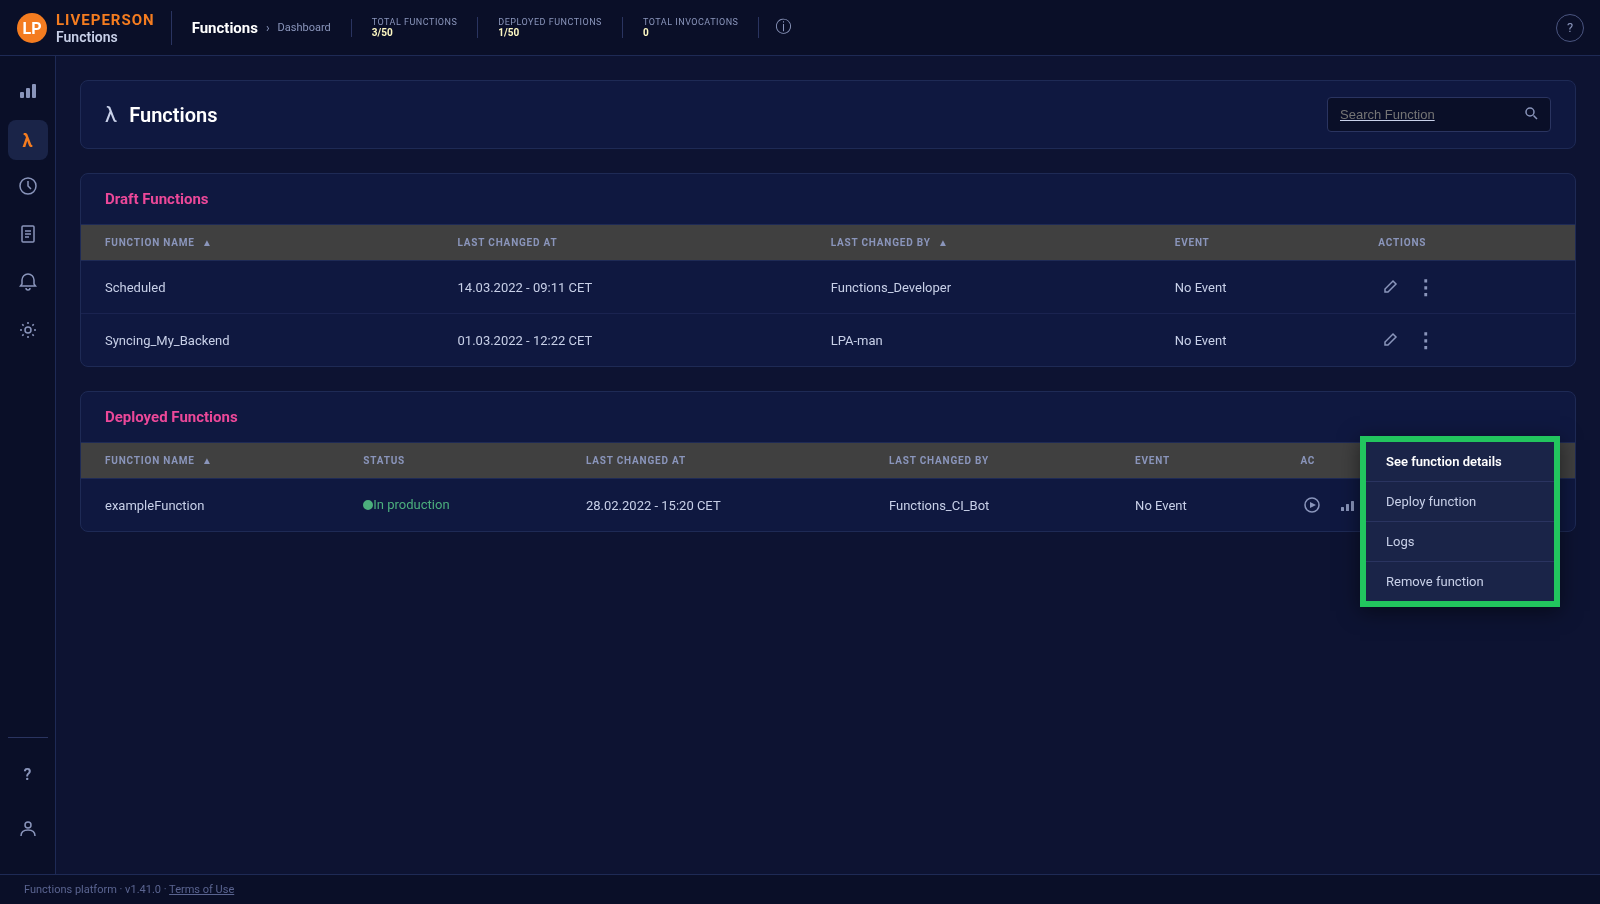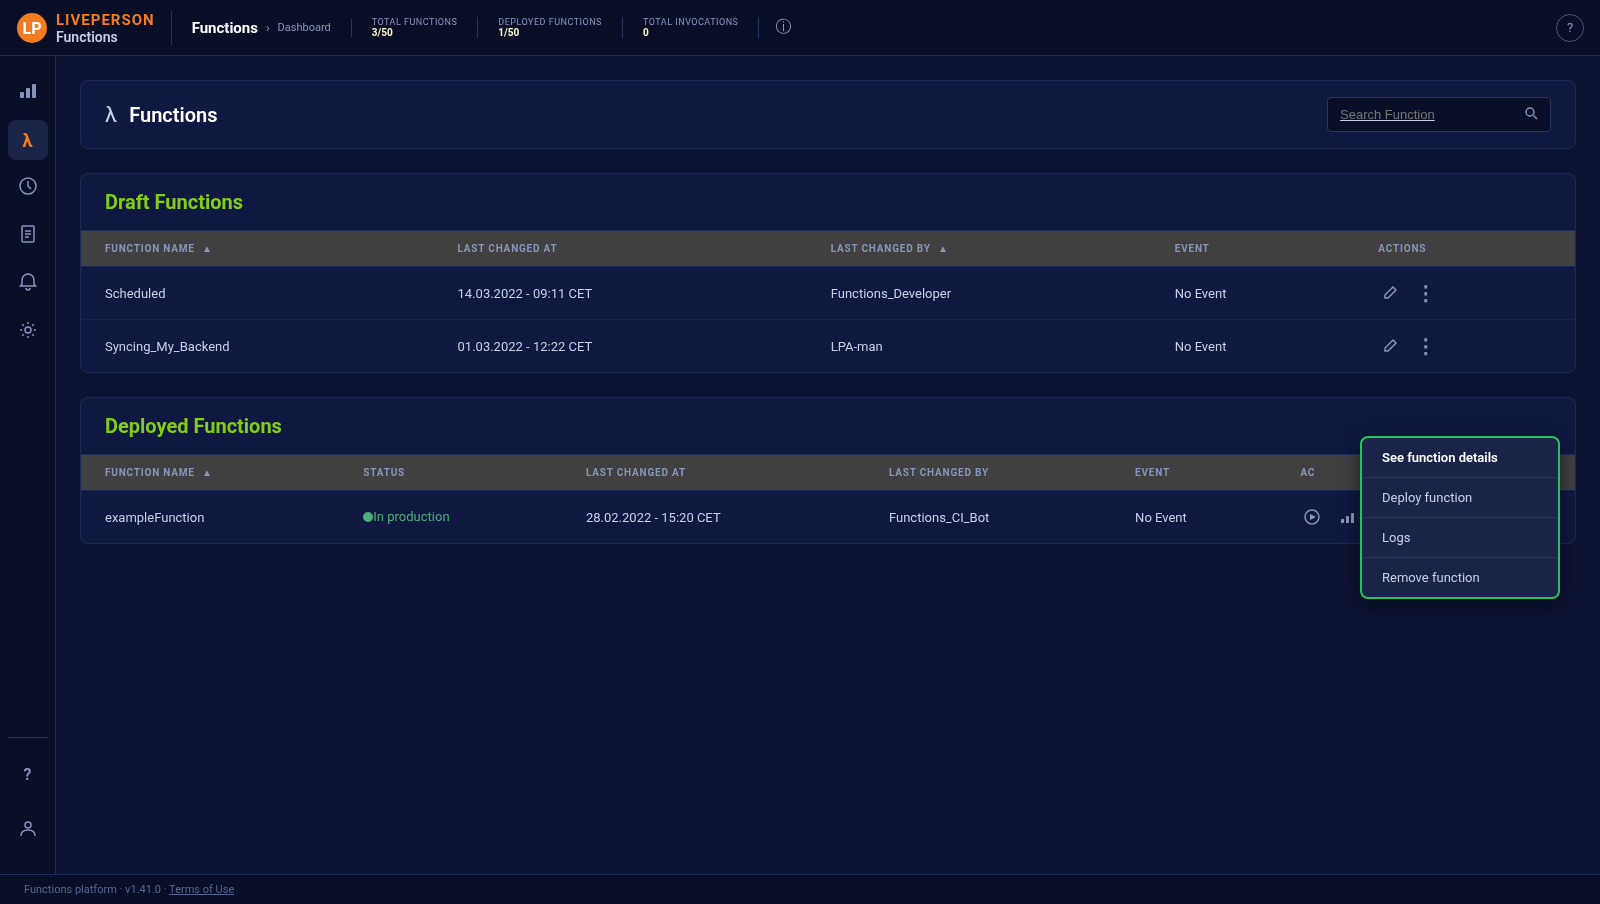--- a/index.html
+++ b/index.html
@@ -223,23 +223,23 @@
     .section {
       background: #0f1840;
       border-radius: 8px;
       border: 1px solid #1e2a55;
       margin-bottom: 24px;
       overflow: visible;
       position: relative;
     }
     .section-header {
       padding: 16px 24px;
-      font-size: 20px;
+      font-size: 15px;
       font-weight: 700;
-      color: #84cc16;
+      color: #ec4899;
       border-bottom: 1px solid #1e2a55;
     }
 
     
     .table {
       width: 100%;
       border-collapse: collapse;
     }
     .table th {
       padding: 12px 24px;
@@ -292,22 +292,22 @@
       align-items: center;
       justify-content: center;
     }
 
     
     .dropdown-menu {
       position: absolute;
       right: 40px;
       top: 380px;
       background: #1a2448;
-      border: 2px solid #22c55e;
-      border-radius: 8px;
+      border: 6px solid #22c55e;
+      border-radius: 0;
       min-width: 200px;
       z-index: 100;
       box-shadow: 0 4px 20px rgba(0,0,0,0.5);
     }
     .dropdown-item {
       padding: 12px 20px;
       font-size: 13px;
       color: #c8d0e8;
       cursor: pointer;
       border-bottom: 1px solid #2a3460;

